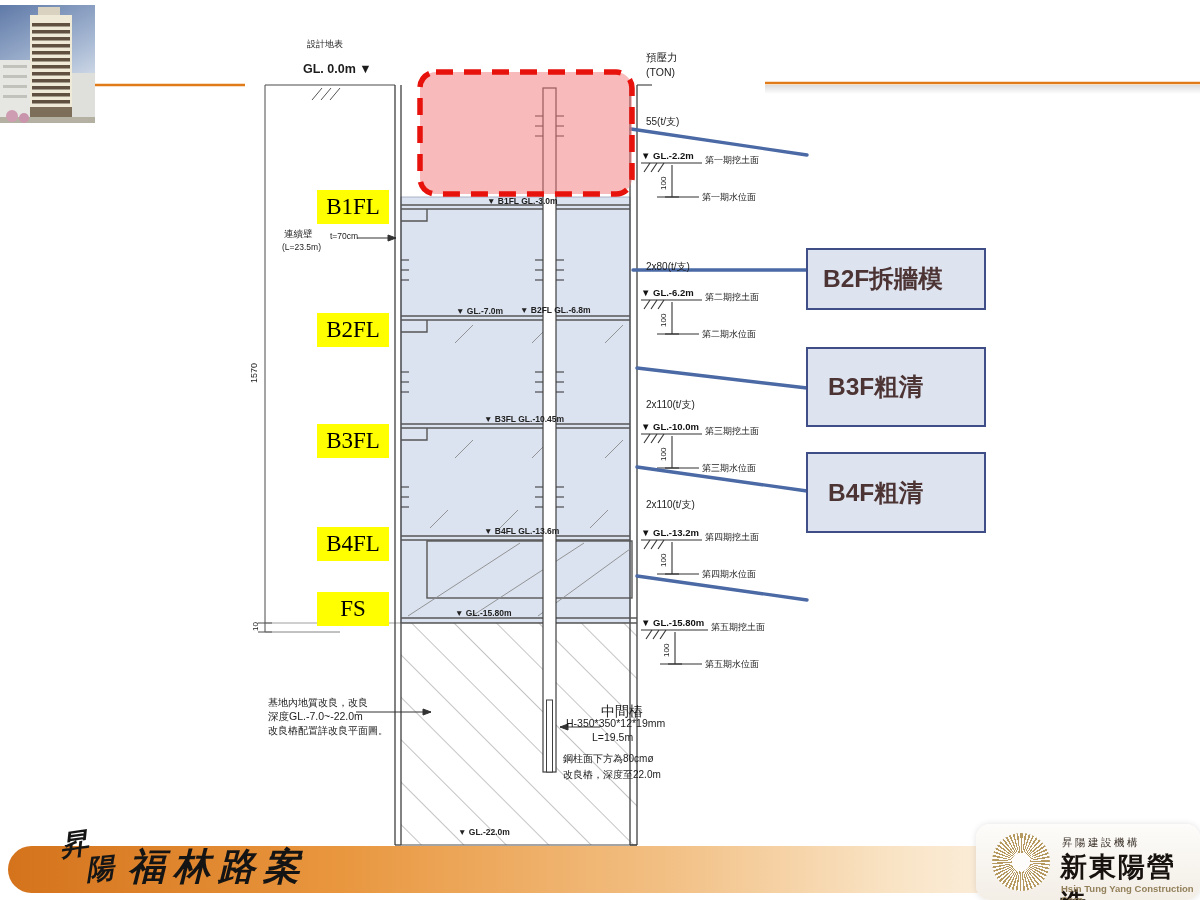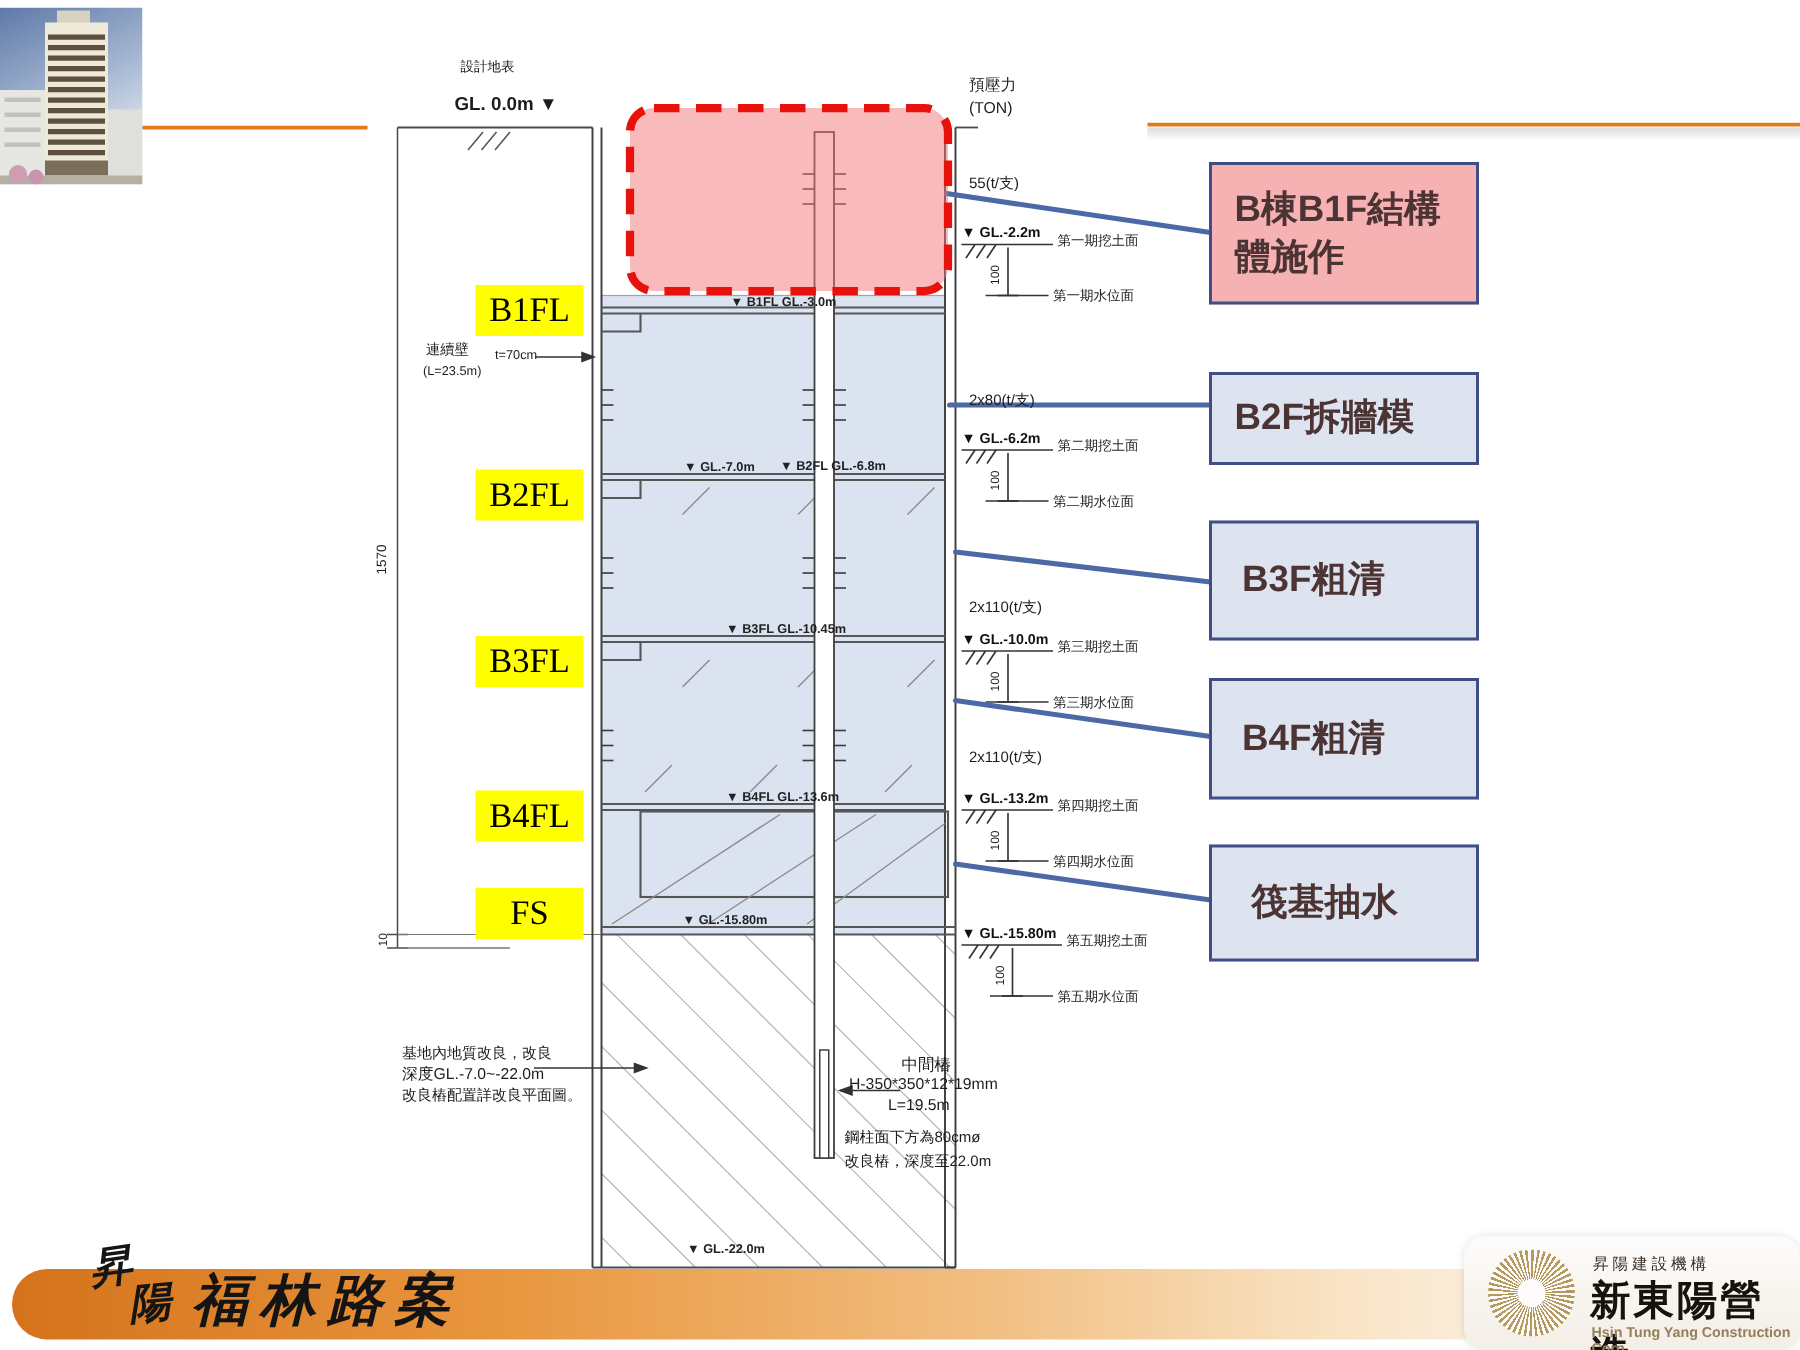--- a/index.html
+++ b/index.html
@@ -332,31 +332,29 @@
 
   <div class="st-gl" style="left:641px;top:617px">▼ GL.-15.80m</div>
   <div class="st-dig" style="left:711px;top:621px">第五期挖土面</div>
   <div class="st-dim" style="left:662px;top:657px">100</div>
   <div class="st-wat" style="left:705px;top:658px">第五期水位面</div>
 
   <div class="cad" style="left:268px;top:697px;font-size:10px">基地內地質改良，改良</div>
   <div class="cad" style="left:268px;top:711px;font-size:10.5px">深度GL.-7.0~-22.0m</div>
   <div class="cad" style="left:268px;top:725px;font-size:10px">改良樁配置詳改良平面圖。</div>
 
-  <div class="cad" style="left:601px;top:704px;font-size:11px">中間樁</div>
+  <div class="cad" style="left:601px;top:704px;font-size:14px">中間樁</div>
   <div class="cad" style="left:566px;top:718px;font-size:10.5px">H-350*350*12*19mm</div>
   <div class="cad" style="left:592px;top:732px;font-size:10.5px">L=19.5m</div>
   <div class="cad" style="left:563px;top:753px;font-size:10px">鋼柱面下方為80cmø</div>
   <div class="cad" style="left:563px;top:769px;font-size:10px">改良樁，深度至22.0m</div>
 
-  <div class="callout pink" style="top:108px;height:95px">B棟B1F結構體施作</div>
   <div class="callout" style="top:248px;height:62px">B2F拆牆模</div>
   <div class="callout" style="top:347px;height:80px;padding-left:20px">B3F粗清</div>
   <div class="callout" style="top:452px;height:81px;padding-left:20px">B4F粗清</div>
-  <div class="callout" style="top:563px;height:78px;padding-left:26px">筏基抽水</div>
 
   <div class="footer-bar"></div>
   <div class="proj-mark" style="left:60px;top:826px;font-size:28px;transform:rotate(-8deg)">昇</div>
   <div class="proj-mark" style="left:86px;top:850px;font-size:28px;transform:rotate(-5deg)">陽</div>
   <div class="proj-name">福林路案</div>
 
 
   <div class="logo-panel">
     <div class="sunburst"></div>
     <div class="co-group">昇陽建設機構</div>

